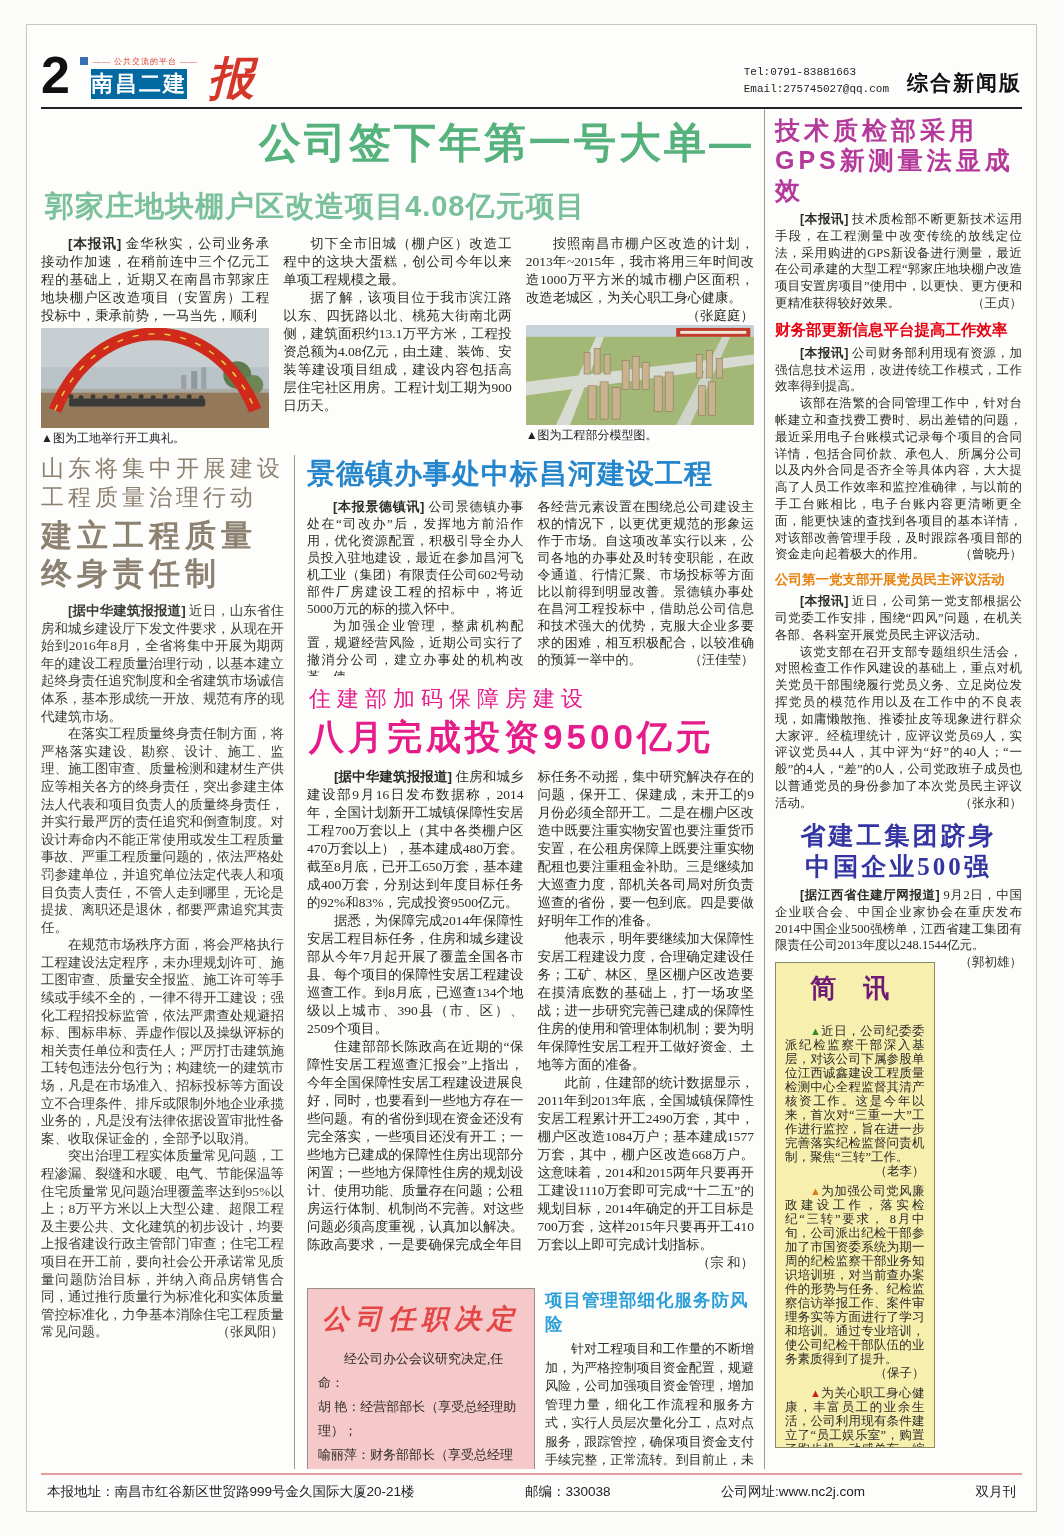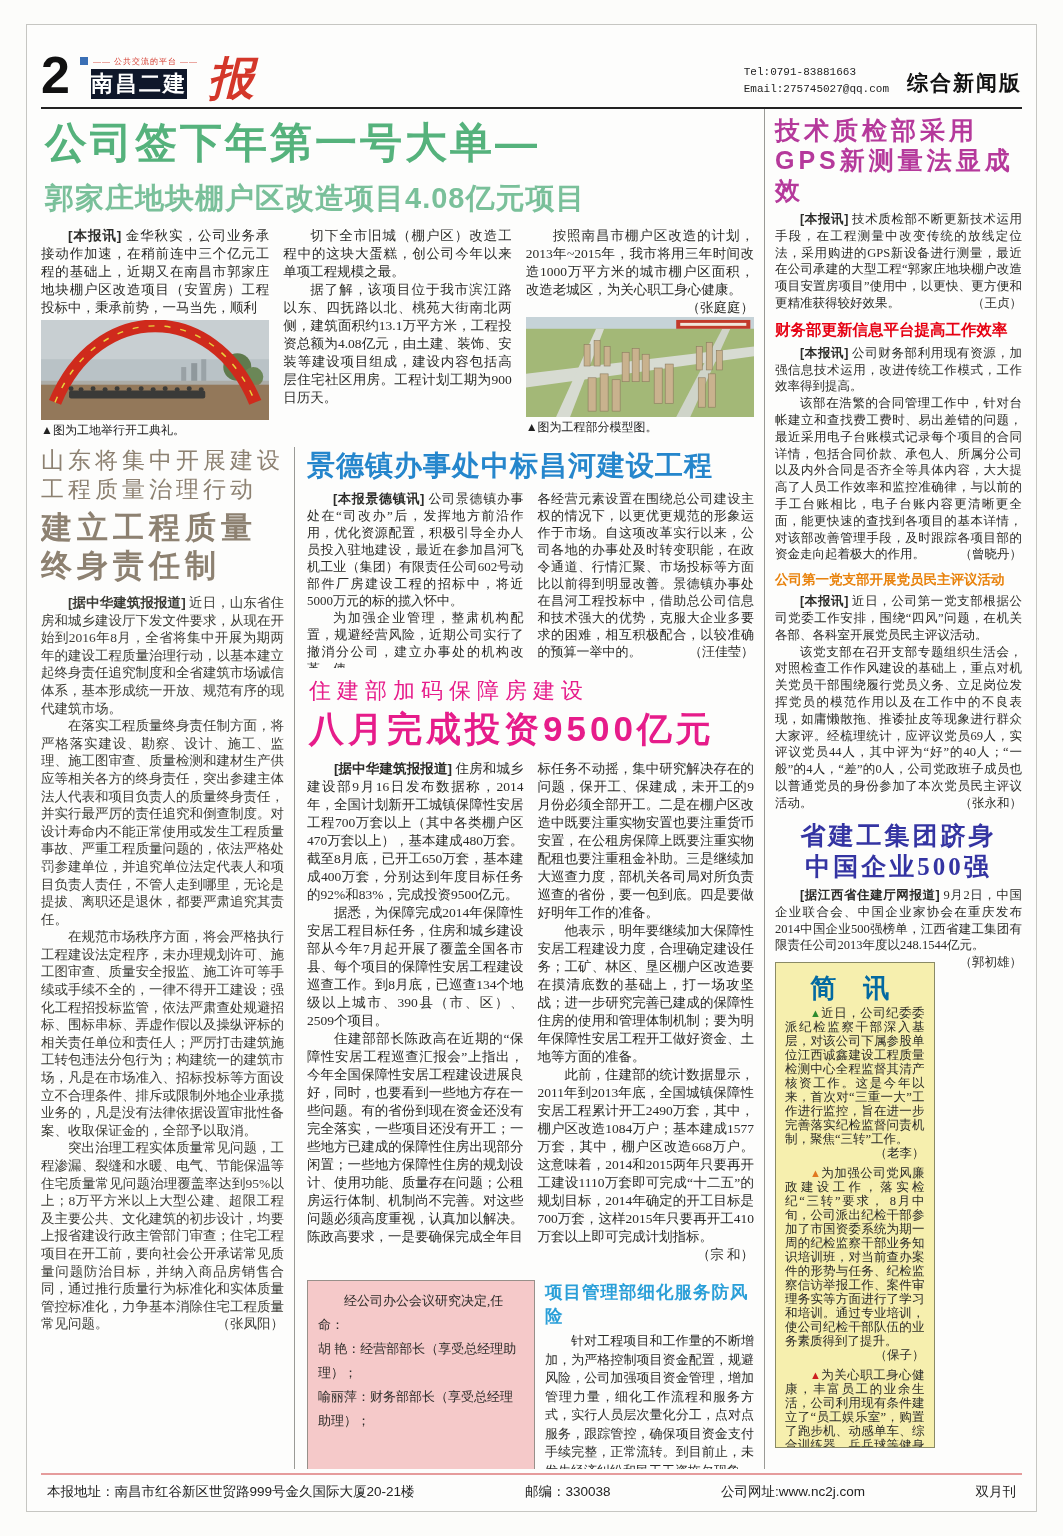--- a/index.html
+++ b/index.html
@@ -13,38 +13,38 @@
 
   
   header { display:flex; align-items:flex-end; justify-content:space-between;
            border-bottom:2px solid #222; padding-bottom:8px; height:74px; }
   .mast-left { display:flex; align-items:flex-end; gap:10px; }
   .page-num { font-size:52px; font-weight:bold; line-height:0.9; color:#111;
               font-family:"Liberation Sans","DejaVu Sans",sans-serif; }
   .logo-col { display:flex; flex-direction:column; align-items:center; gap:2px; }
   .tagline { font-size:8px; color:#d4372a; letter-spacing:1px; display:flex; align-items:center; gap:5px; white-space:nowrap;}
   .logo-sq { width:8px; height:8px; background:#3a6fb5; display:inline-block; }
-  .red-box { background:#0f172a; color:#fff; font-weight:bold; font-size:22px;
+  .red-box { background:#0369a1; color:#fff; font-weight:bold; font-size:22px;
              padding:2px 0; letter-spacing:2px; line-height:1.2;
              font-family:"Liberation Sans","DejaVu Sans",sans-serif; }
   .bao { color:#d4372a; font-size:46px; font-weight:bold; font-style:italic; line-height:0.9;
          font-family:"DejaVu Serif","Liberation Serif",serif; }
   .mast-right { display:flex; align-items:flex-end; gap:18px; padding-bottom:2px;}
   .contact { font-size:11px; line-height:1.5; color:#222; font-family:"Liberation Mono","DejaVu Sans Mono",monospace; }
   .edition { font-size:21px; font-weight:bold; letter-spacing:2px; color:#111;
              font-family:"Liberation Sans","DejaVu Sans",sans-serif; }
 
   
   .main { display:flex; height:1360px; overflow:hidden; }
   .left-main { flex:1; padding-right:10px; overflow:hidden; }
   .right-col { width:258px; border-left:1px solid #9a9a96; padding-left:10px; overflow:hidden; }
 
   
   .lead-h1 { color:#55b27c; font-size:42px; font-weight:bold; letter-spacing:3px;
-             font-family:"Liberation Sans","DejaVu Sans",sans-serif; margin:6px 0 8px 4px; }
+             font-family:"Liberation Sans","DejaVu Sans",sans-serif; margin:6px 0 16px 4px;text-align:right; }
   .lead-h2 { color:#7ac09a; font-size:29px; font-weight:bold; letter-spacing:1px;
              font-family:"Liberation Sans","DejaVu Sans",sans-serif; margin:0 0 8px 4px; }
   .lead-cols { display:flex; gap:14px; height:212px; overflow:hidden; }
   .lead-col { flex:1; font-size:13.5px; line-height:18px; text-align:justify; }
   .lead-col p { text-indent:2em; }
   .tag { font-weight:bold; font-family:"Liberation Sans","DejaVu Sans",sans-serif; }
   .photo { width:100%; height:100px; display:block; margin-top:3px; }
   .caption { font-size:12px; line-height:16px; color:#222; margin-top:2px;
              font-family:"Liberation Serif",serif; }
   .sig { float:right; }
@@ -92,22 +92,22 @@
               font-family:"Liberation Sans","DejaVu Sans",sans-serif; margin:6px 0 6px 0; }
   .r-body { font-size:12.5px; line-height:16.8px; text-align:justify; }
   .r-body p { text-indent:2em; }
   .caiwu-head { color:#e60012; font-size:15.5px; font-weight:bold; letter-spacing:0px; white-space:nowrap;
                 font-family:"Liberation Sans","DejaVu Sans",sans-serif; margin:8px 0 4px 0; }
   .dang-head { color:#e8820c; font-size:13.5px; font-weight:bold; white-space:nowrap;
                font-family:"Liberation Sans","DejaVu Sans",sans-serif; margin:8px 0 4px 0; }
   .wubai-head { color:#3434a2; font-size:25px; font-weight:bold; letter-spacing:3px; text-align:center;
                 font-family:"Liberation Serif",serif; line-height:1.25; margin:8px 0 5px 0; }
   .jianxun { background:#f6efae; border:1px solid #8a8a66; padding:8px 9px; margin-top:8px; height:486px; overflow:hidden;}
-  .jx-title { color:#0369a1; font-size:26px; font-weight:bold; letter-spacing:10px; text-align:center;
-              font-family:"Liberation Sans","DejaVu Sans",sans-serif; margin-bottom:0; }
+  .jx-title { color:#701a75; font-size:26px; font-weight:bold; letter-spacing:10px; text-align:center;
+              font-family:"Liberation Sans","DejaVu Sans",sans-serif; margin-bottom:18px; }
   .jx-item { font-size:12.5px; line-height:14px; text-align:justify; margin-bottom:6px; }
   .jx-text { text-indent:2em; }
   .jx-sig { text-align:right; }
   .mk { font-size:11px; }
   .mk-green { color:#2e8b2e; } .mk-orange { color:#e07820; } .mk-red { color:#cc2020; }
 
   
   footer { border-top:2px solid #e59c9c; margin-top:4px; padding:8px 6px 0 6px;
            display:flex; justify-content:space-between; font-size:13.5px; font-weight:bold; color:#222;
            font-family:"Liberation Sans","DejaVu Sans",sans-serif; }
@@ -259,20 +259,21 @@
               <div>
                 <p style="text-indent:0">标任务不动摇，集中研究解决存在的问题，保开工、保建成，未开工的9月份必须全部开工。二是在棚户区改造中既要注重实物安置也要注重货币安置，在公租房保障上既要注重实物配租也要注重租金补助。三是继续加大巡查力度，部机关各司局对所负责巡查的省份，要一包到底。四是要做好明年工作的准备。</p>
                 <p>他表示，明年要继续加大保障性安居工程建设力度，合理确定建设任务；工矿、林区、垦区棚户区改造要在摸清底数的基础上，打一场攻坚战；进一步研究完善已建成的保障性住房的使用和管理体制机制；要为明年保障性安居工程开工做好资金、土地等方面的准备。</p>
                 <p><span>此前，住建部的统计数据显示，2011年到2013年底，全国城镇保障性安居工程累计开工2490万套，其中，棚户区改造1084万户；基本建成1577万套，其中，棚户区改造668万户。这意味着，2014和2015两年只要再开工建设1110万套即可完成“十二五”的规划目标，2014年确定的开工目标是700万套，这样2015年只要再开工410万套以上即可完成计划指标。</span><span class="sig">（宗 和）</span></p>
               </div>
             </div>
           </section>
 
           <div class="boxrow">
             <div class="renzhi">
+              <div class="renzhi-title">公司任职决定</div>
               <div class="renzhi-line renzhi-first">经公司办公会议研究决定,任命：</div>
               <div class="renzhi-line">胡 艳：经营部部长（享受总经理助理）；</div>
               <div class="renzhi-line">喻丽萍：财务部部长（享受总经理助理）；</div>
 
             </div>
             <div class="xiangmu">
               <div class="xm-head">项目管理部细化服务防风险</div>
               <div class="xm-body">
                 <p>针对工程项目和工作量的不断增加，为严格控制项目资金配置，规避风险，公司加强项目资金管理，增加管理力量，细化工作流程和服务方式，实行人员层次量化分工，点对点服务，跟踪管控，确保项目资金支付手续完整，正常流转。到目前止，未发生经济纠纷和民工工资拖欠现象。</p>
 

